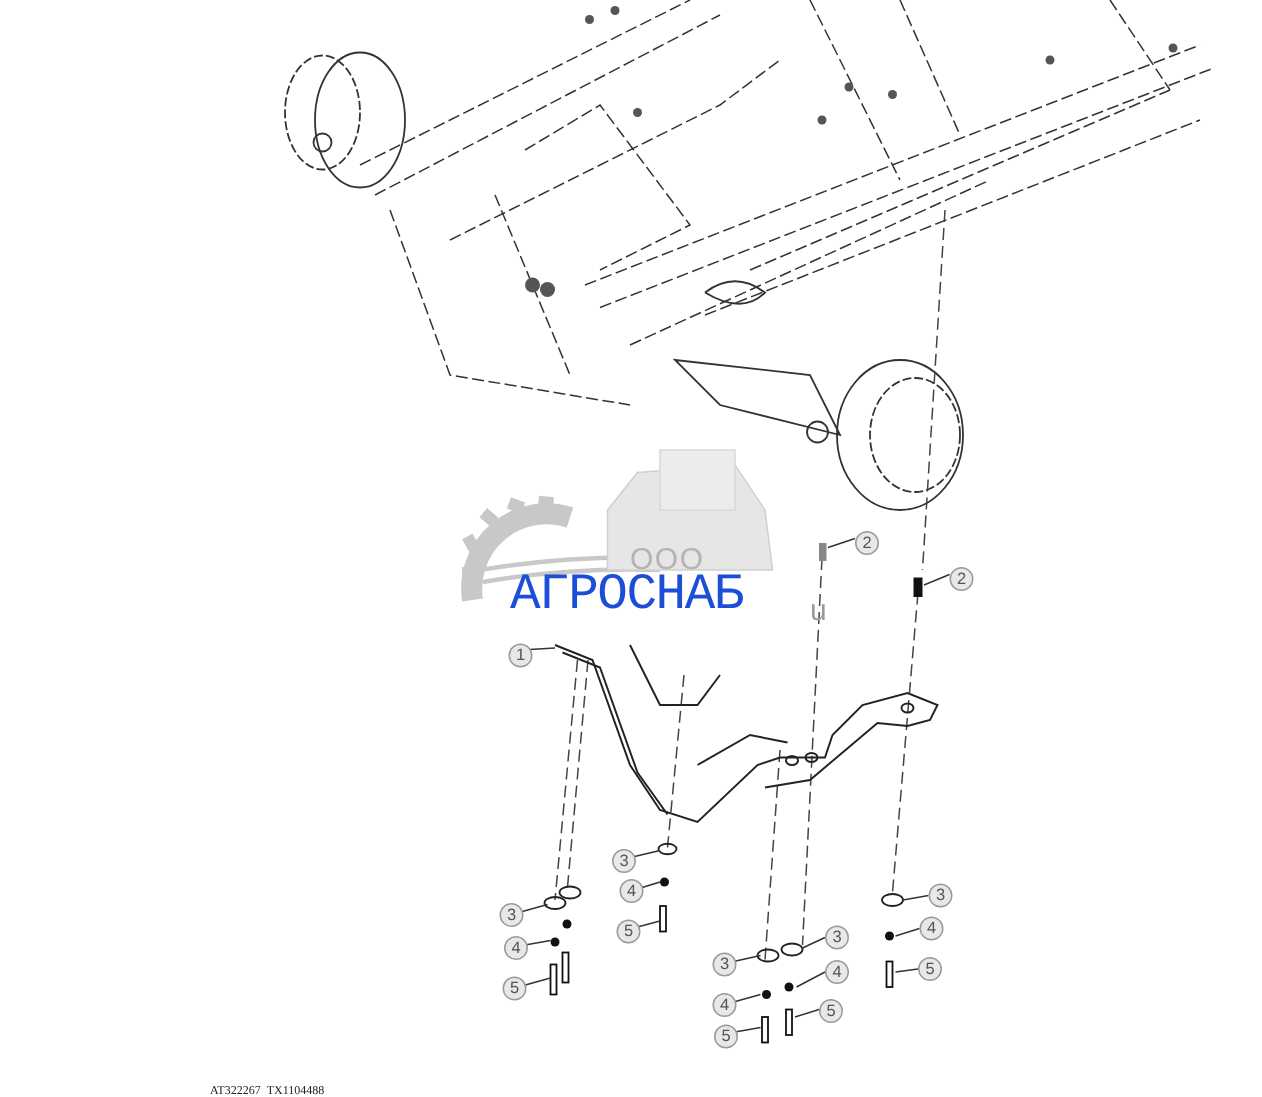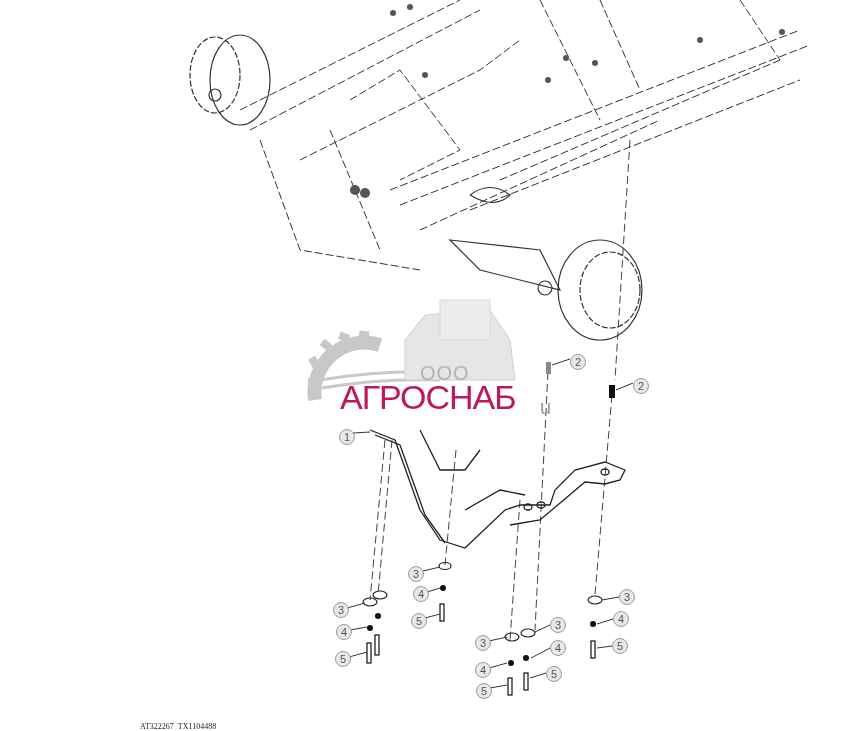--- a/index.html
+++ b/index.html
@@ -1,21 +1,21 @@
 <!DOCTYPE html>
 <html><head>
 <meta charset="utf-8">
 <style>
   html, body { margin:0; padding:0; background:#ffffff; }
   body { width:841px; height:731px; position:relative; overflow:hidden; font-family:"Liberation Sans", sans-serif; }
   #canvas { position:absolute; left:0; top:0; width:841px; height:731px; }
   .callout { position:absolute; width:14px; height:14px; border-radius:50%; border:1px solid #9a9a9a; background:#e8e8e8; font-size:11px; line-height:14px; text-align:center; color:#555; font-family:"Liberation Sans", sans-serif; }
   .footer { position:absolute; left:140px; top:722px; font-size:8px; color:#222; letter-spacing:0; font-family:Liberation Serif, serif; white-space:nowrap; }
   .wm-ooo { position:absolute; left:420px; top:362px; font-size:20px; color:#b4b4b4; letter-spacing:1px; font-family:"Liberation Sans", sans-serif; }
-  .wm-name { position:absolute; left:340px; top:378px; font-size:34px; color:#be185d; font-family:Liberation Sans, sans-serif; letter-spacing:-1px; }
+  .wm-name { position:absolute; left:340px; top:378px; font-size:34px; color:#1d4ed8; font-family:Liberation Mono, monospace; letter-spacing:-1px; }
   .wm-suffix { position:absolute; left:540px; top:396px; font-size:20px; color:#9a9a9a; font-family:"Liberation Sans", sans-serif; }
 </style>
 </head>
 <body>
 
 <svg id="canvas" viewBox="0 0 841 731" xmlns="http://www.w3.org/2000/svg">
 
   <g fill="none" stroke="#c8c8c8">
     <path d="M315 400 A50 50 0 0 1 380 345" stroke-width="14"></path>
     <g fill="#c8c8c8" stroke="none">

